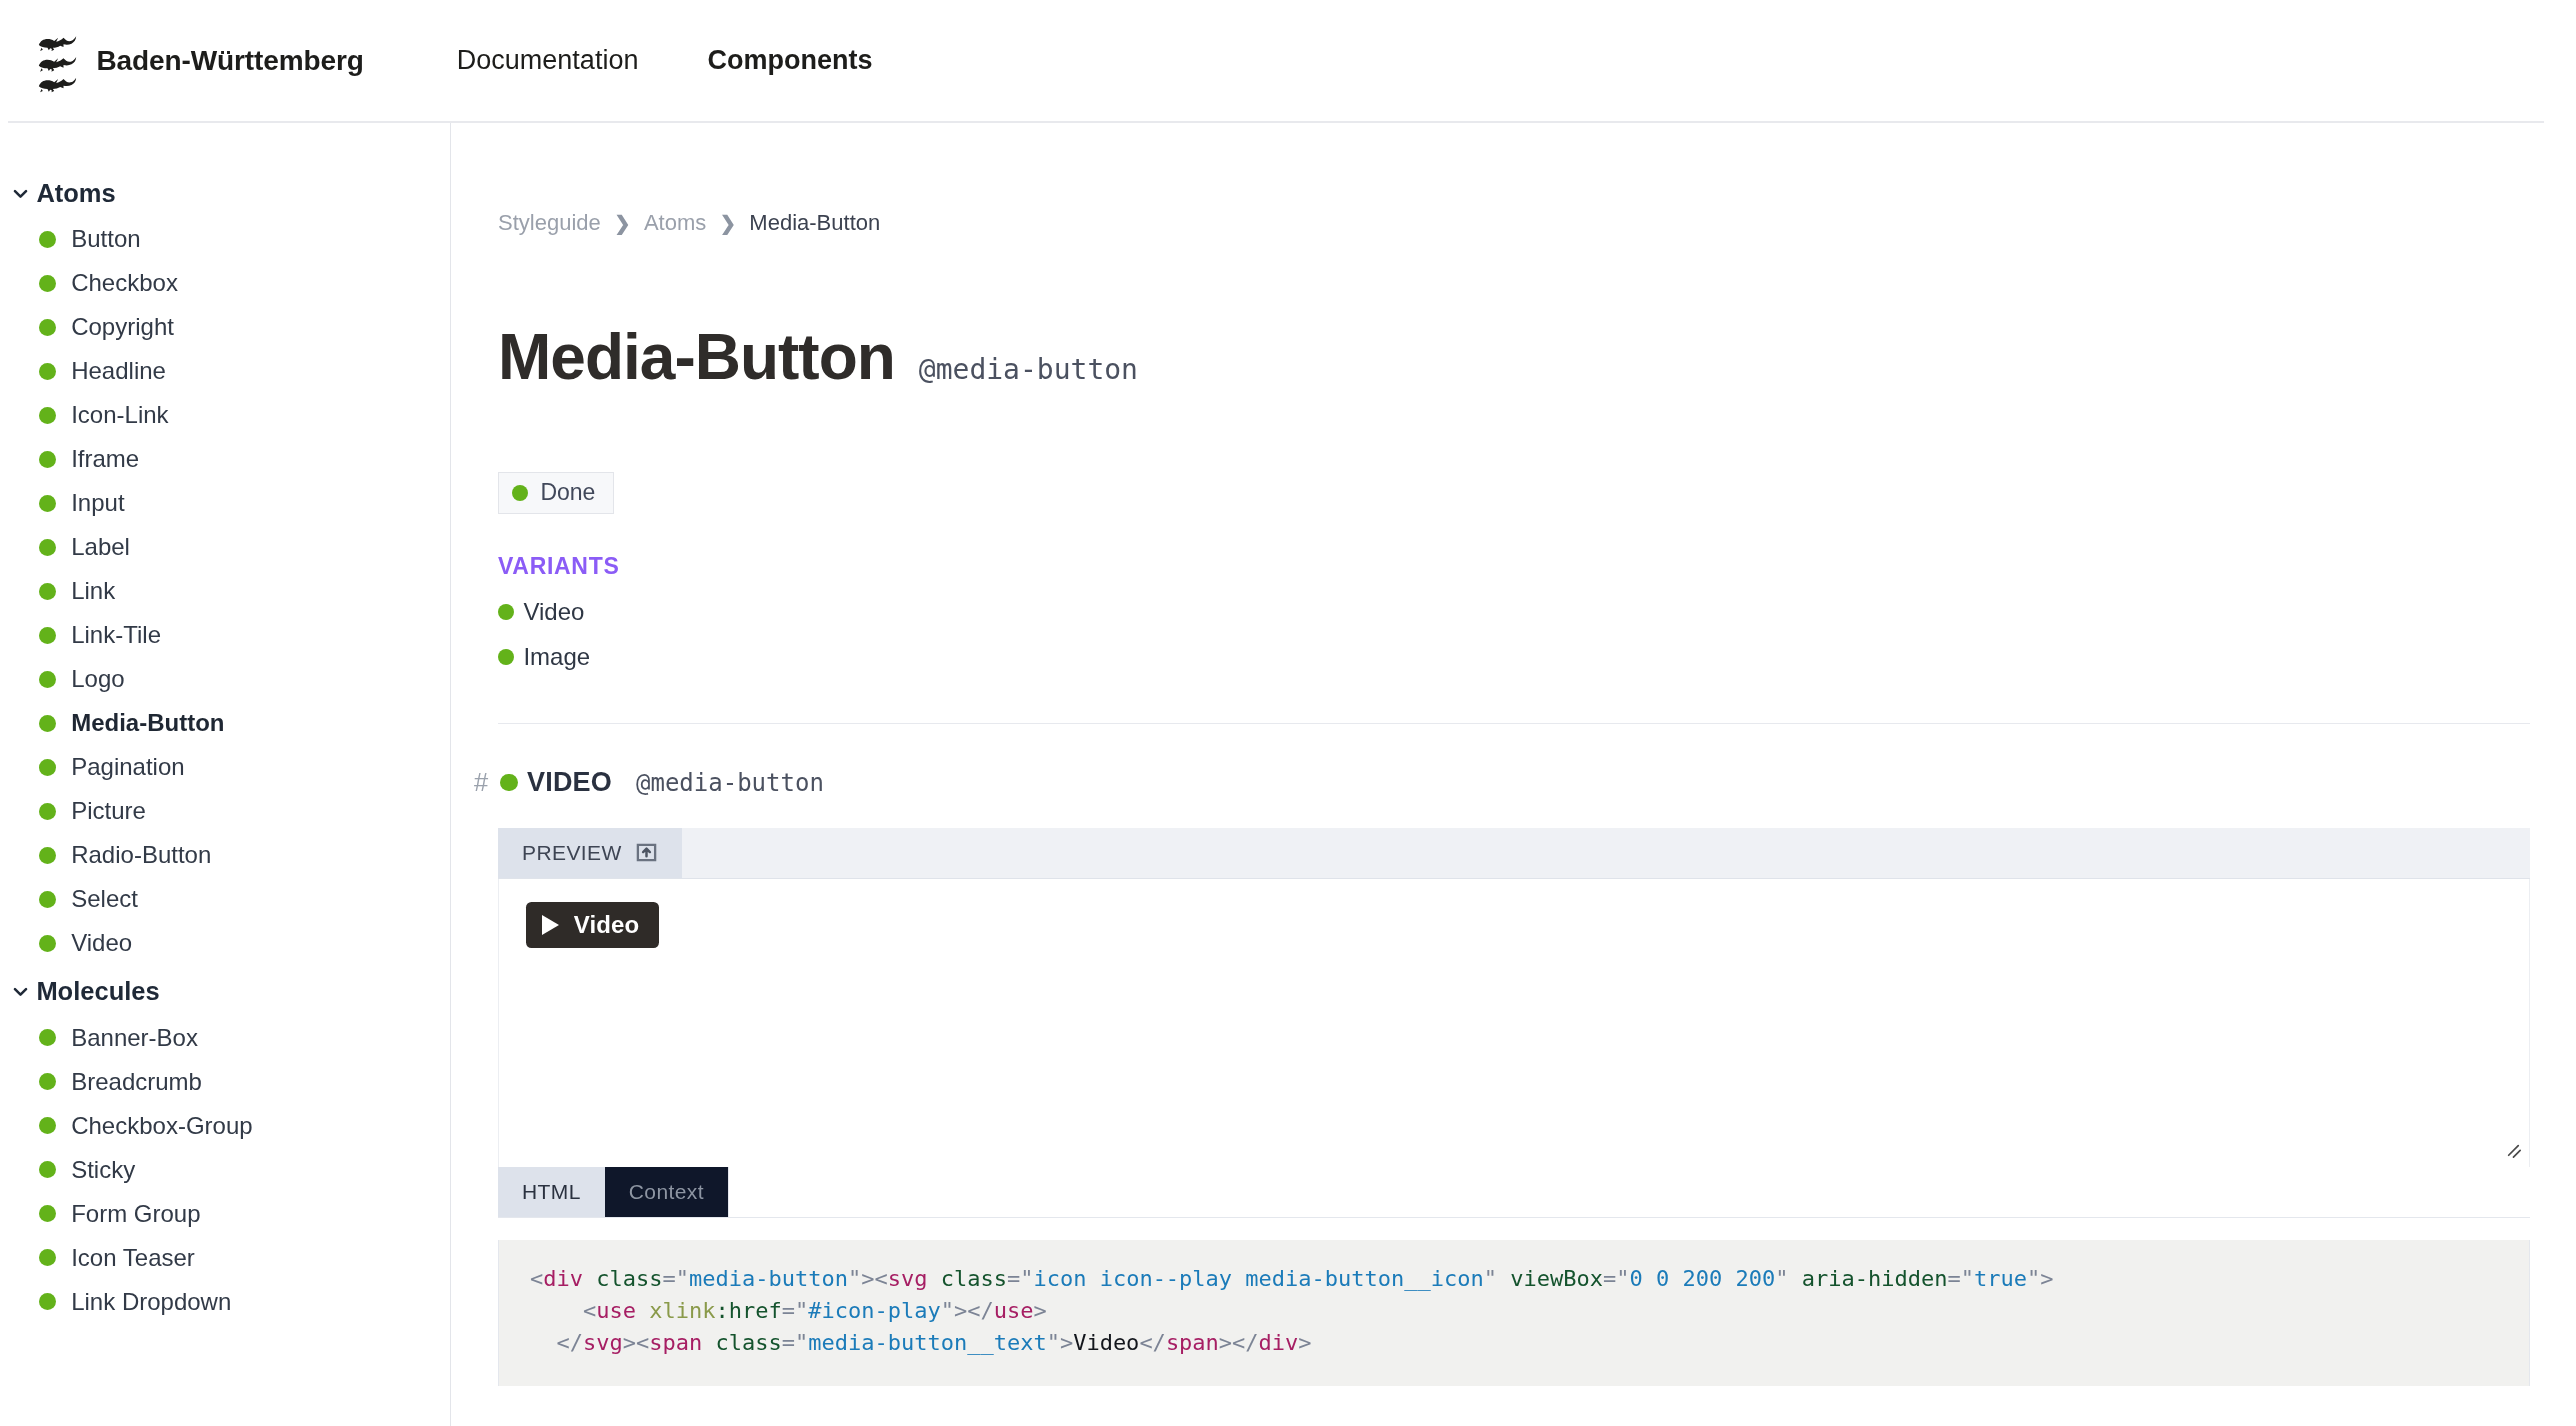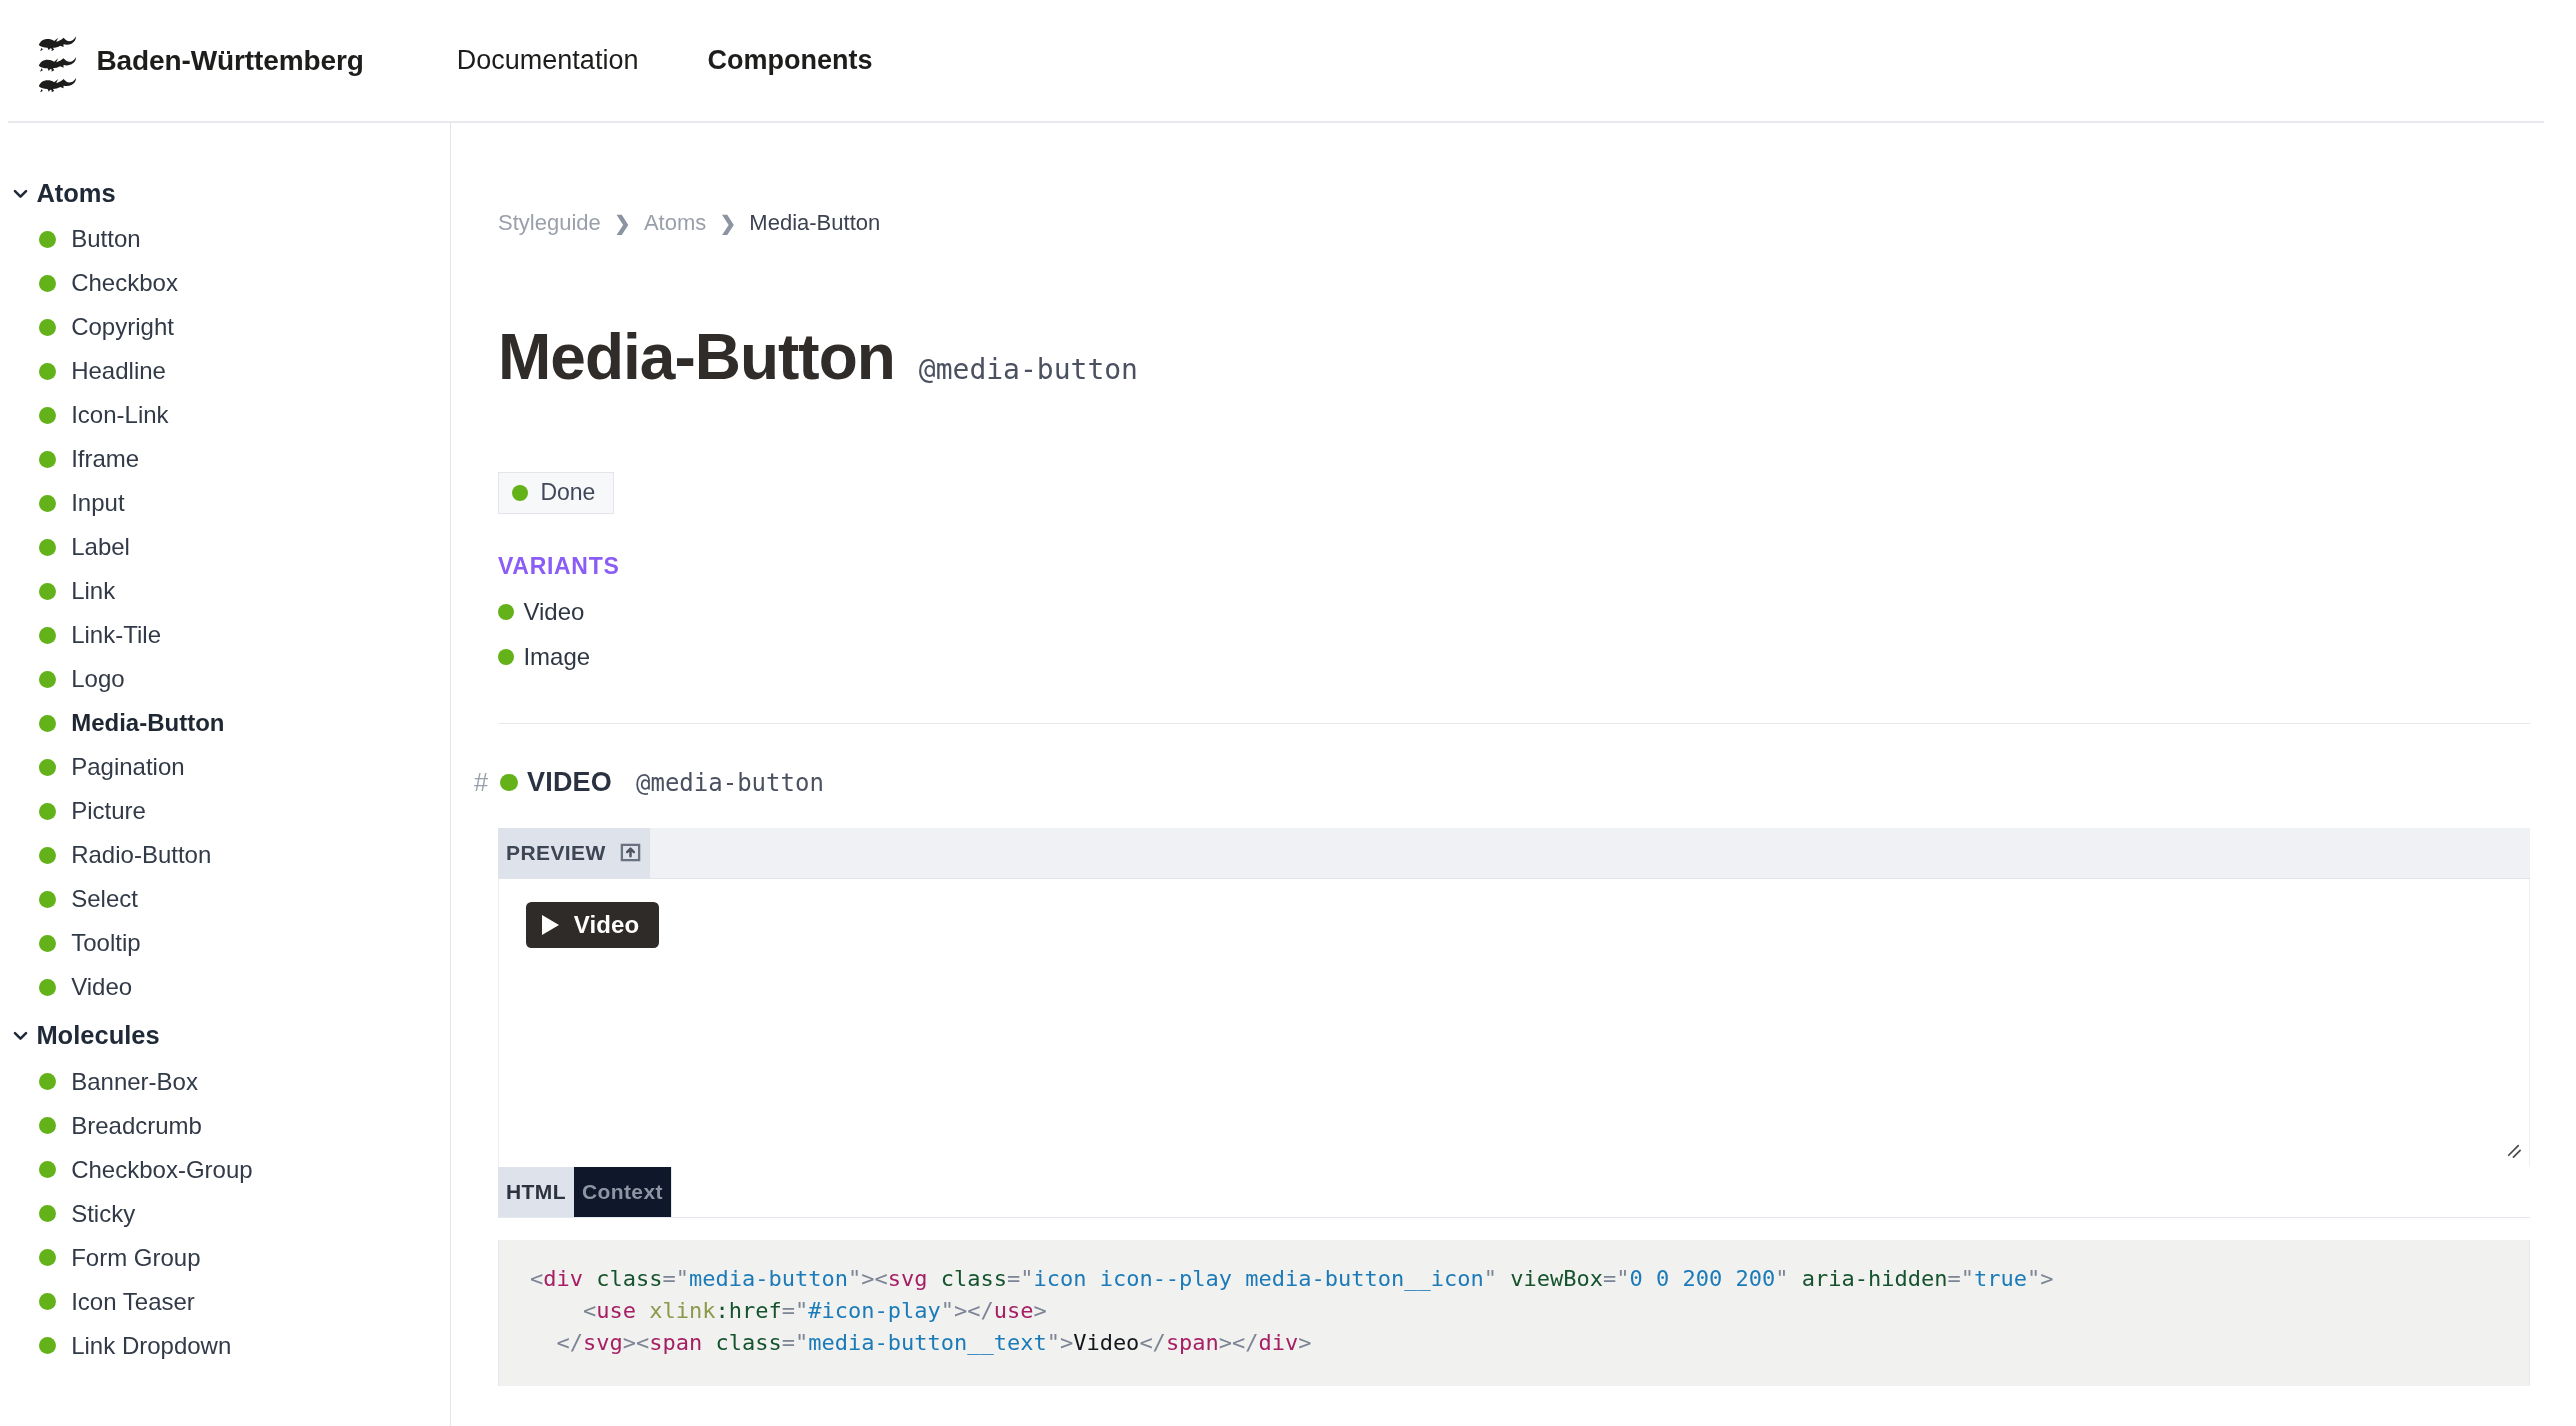--- a/index.html
+++ b/index.html
@@ -126,22 +126,22 @@
 
   
   .widget { margin-top: 29.5px; margin-right: 46px; }
   .tabbar {
     display:flex; align-items:stretch;
     background: #eff1f5; height: 51px;
     border-bottom: 1.3px solid #dfe3ea;
   }
   .tab {
     display:flex; align-items:center;
-    padding: 0 8px; font-size: 21px; color:#3e4554;
-    letter-spacing: 0.4px; white-space:nowrap;font-weight:bold;
+    padding: 0 24px; font-size: 21px; color:#3e4554;
+    letter-spacing: 0.4px; white-space:nowrap;
   }
   .tab.sel { background:#dde2eb; }
   .tab .oi { margin-left: 13.4px; display:inline-flex; }
   .tabbar.codebar { background:#ffffff; border-bottom: 1.3px solid #e4e7ed; }
   .tabbar.codebar .tab.sel { background:#dde2eb; color:#2b3240; }
   .tabbar.codebar .tab.unsel { background:#0f172a; color:#8d95a2; border-right:1.3px solid #e4e7ed; }
 
   .stage {
     background:#ffffff; height: 288px;
     border-left: 1.3px solid #eceef2; border-right: 1.3px solid #eceef2;
@@ -279,24 +279,20 @@
   <div class="nav-item">
       <i class="dot" style="background: rgb(99, 178, 26);"></i>
       <span>Radio-Button</span>
     </div>
   <div class="nav-item">
       <i class="dot" style="background: rgb(99, 178, 26);"></i>
       <span>Select</span>
     </div>
   <div class="nav-item">
       <i class="dot" style="background: rgb(99, 178, 26);"></i>
-      <span>Tooltip</span>
-    </div>
-  <div class="nav-item">
-      <i class="dot" style="background: rgb(99, 178, 26);"></i>
       <span>Video</span>
     </div>
 
   <div class="group-head">
     <svg class="chev" viewBox="0 0 24 24">
         <path d="M5 9 L12 16 L19 9" fill="none" stroke="#1f2937" stroke-width="3.2" stroke-linecap="round" stroke-linejoin="round"></path>
       </svg>
     <span>Molecules</span>
   </div>
 

